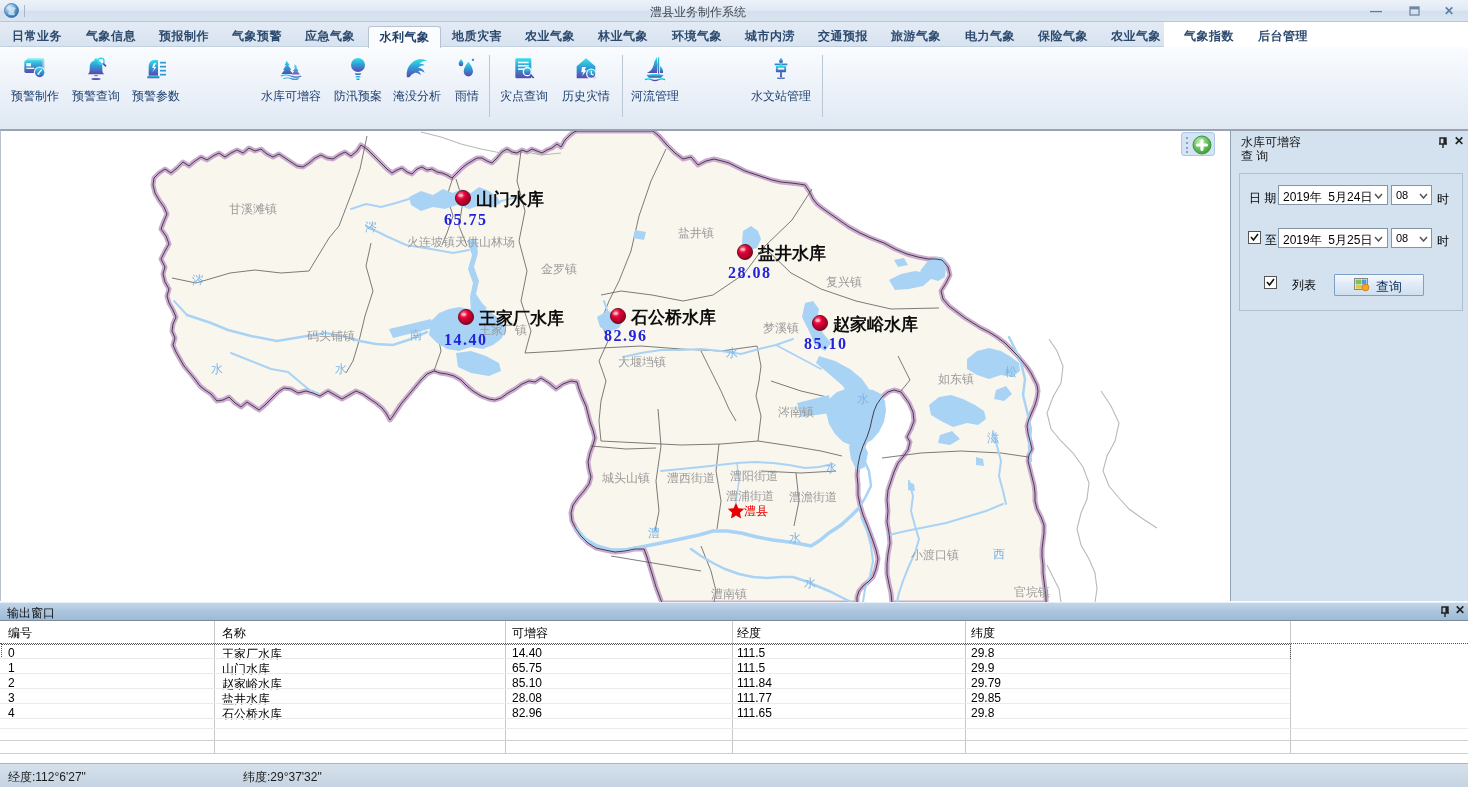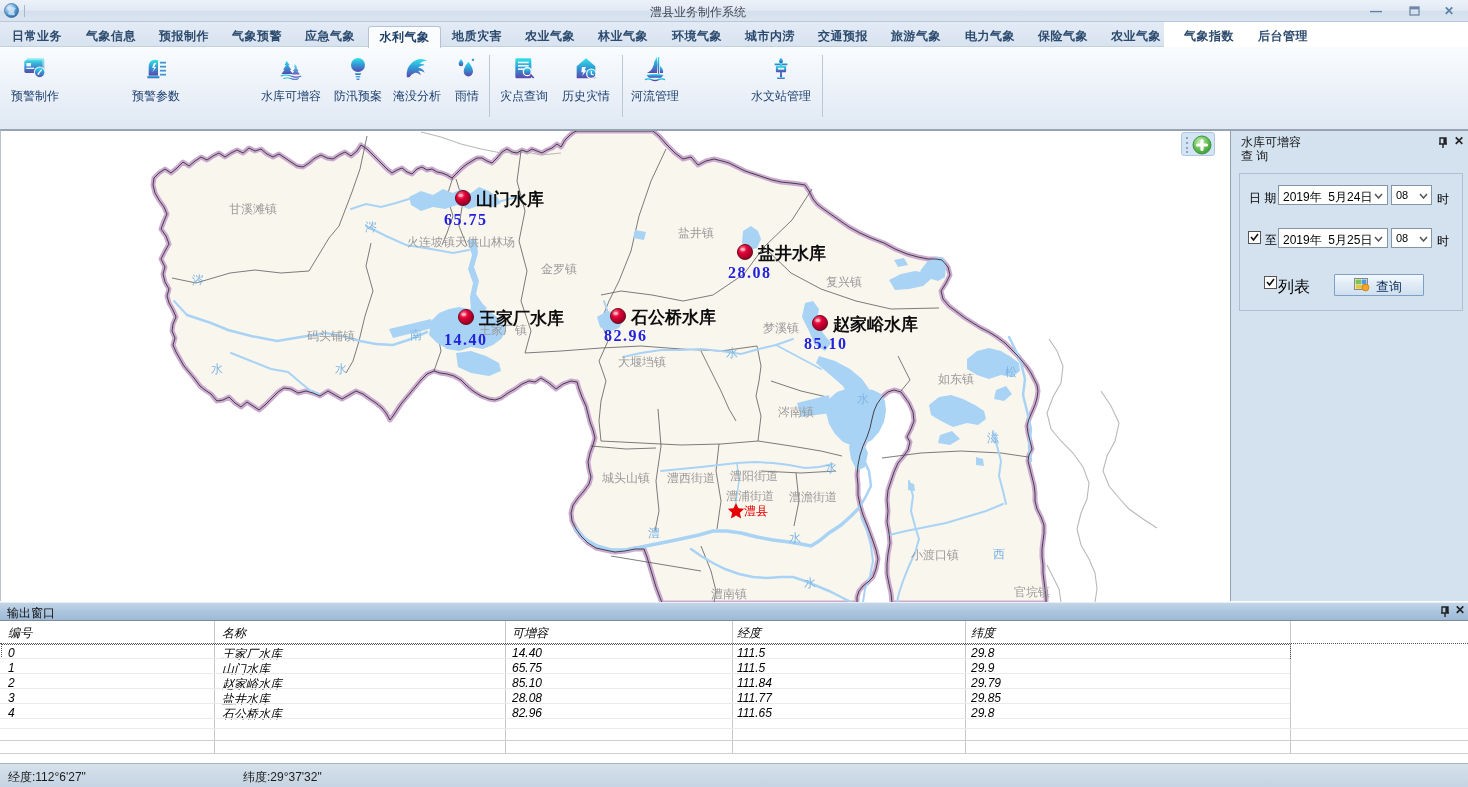--- a/index.html
+++ b/index.html
@@ -31,21 +31,21 @@
 
 #rpanel { position:absolute; left:1230px; top:130px; width:238px; height:471px; background:#d4e2f0; border-top:1px solid #98a2ae; border-left:1px solid #8fa3b5;}
 
 #outtitle { position:absolute; left:0; top:602px; width:1468px; height:18px;
   background:linear-gradient(180deg,#c2d5e8 0%,#aac4dd 55%,#9cbad7 100%); border-top:1px solid #e8eef5;}
 #outtitle .t { position:absolute; left:7px; top:2px; font-size:12px; color:#111; }
 #tablearea { position:absolute; left:0; top:620px; width:1468px; height:142px; background:#fff; border-top:1px solid #808896; }
 #statusbar { position:absolute; left:0; top:763px; width:1468px; height:24px;
   background:linear-gradient(180deg,#d6e1eb 0%,#c5d3e2 100%); border-top:1px solid #aab6c4;}
 #statusbar .s { position:absolute; top:5px; font-size:12px; color:#1c1c1c; }
-.cell { position:absolute; font-size:12px; color:#000; white-space:nowrap;font-style:italic; }
+.cell { position:absolute; font-size:12px; color:#000; white-space:nowrap; }
 .vline { position:absolute; width:1px; background:#c8c8c8; }
 .hline { position:absolute; height:1px; background:#ebebeb; }
 </style>
 </head>
 <body>
 <div id="app">
 
 <div id="titlebar">
   <svg width="15" height="15" style="position:absolute;left:4px;top:3px" viewBox="0 0 15 15">
     <defs>
@@ -107,20 +107,30 @@
 <div class="tbtn" style="left:-7px">
   <svg class="ticon" width="42" height="42" viewBox="0 0 42 42">
     <rect x="5" y="8" width="27" height="19" rx="2.5" fill="url(#ig)"></rect>
     <rect x="8" y="5" width="27" height="19" rx="2.5" fill="url(#ig2)" opacity="0.55"></rect>
     <rect x="8" y="12" width="7" height="5" fill="#fff" opacity="0.9"></rect>
     <rect x="8" y="19" width="12" height="2" fill="#fff" opacity="0.9"></rect>
     <circle cx="28" cy="26" r="8" fill="url(#ig)" stroke="#eaf6fc" stroke-width="1.6"></circle>
     <path d="M25,29 L31,22 M25,29 l2.5,-1" stroke="#fff" stroke-width="1.8" fill="none"></path>
   </svg>
   <span class="tlab">预警制作</span>
+</div>
+<div class="tbtn" style="left:54px">
+  <svg class="ticon" width="42" height="42" viewBox="0 0 42 42">
+    <path d="M21,5 q2.5,0 2.5,2.5 q0,0.5 0,0.7 q7,2 7,10 l0,5 q0,3.5 3,5.5 l-25,0 q3,-2 3,-5.5 l0,-5 q0,-8 7,-10 q0,-0.2 0,-0.7 q0,-2.5 2.5,-2.5z" fill="url(#ig)"></path>
+    <path d="M17.5,30 a4,3.4 0 0 0 7,0z" fill="url(#ig)"></path>
+    <ellipse cx="21" cy="36" rx="7" ry="1.6" fill="#5a55ae"></ellipse>
+    <circle cx="28.5" cy="9.5" r="4.6" fill="none" stroke="#2fd8e2" stroke-width="2"></circle>
+    <path d="M32,13 l4,4" stroke="#4b4aa5" stroke-width="2.4"></path>
+  </svg>
+  <span class="tlab">预警查询</span>
 </div>
 <div class="tbtn" style="left:114px">
   <svg class="ticon" width="42" height="42" viewBox="0 0 42 42">
     <path d="M10,31 l0,-13 q0,-11 10,-11 q3,0 4,1 l0,23z" fill="url(#ig)"></path>
     <path d="M18,12 l-3,7 l3.5,0 l-3,7 l6,-8 l-3.2,0 l3,-6z" fill="#fff"></path>
     <rect x="8" y="31" width="18" height="4" rx="1" fill="url(#ig)"></rect>
     <rect x="27" y="10" width="9" height="2.6" fill="url(#ig)"></rect>
     <rect x="27" y="16" width="9" height="2.6" fill="url(#ig)"></rect>
     <rect x="27" y="22" width="9" height="2.6" fill="url(#ig)"></rect>
     <rect x="27" y="28" width="9" height="2.6" fill="url(#ig)"></rect>
@@ -407,21 +417,21 @@
     <svg width="9" height="6" viewBox="0 0 9 6" style="position:absolute;right:3px;top:7px">
           <path d="M1,1 L4.5,5 L8,1" stroke="#555" stroke-width="1.5" fill="none"></path>
         </svg>
   </div>
   <div style="position:absolute;left:206px;top:102px;font-size:12px;color:#000">时</div>
 
   <div style="position:absolute;left:33px;top:145px;width:13px;height:13px;background:#fff;border:1px solid #555"></div>
   <svg width="11" height="11" viewBox="0 0 11 11" style="position:absolute;left:34px;top:146px">
         <path d="M2,5 L4.5,8 L9,2" stroke="#111" stroke-width="1.6" fill="none"></path>
       </svg>
-  <div style="position:absolute;left:47px;top:146px;font-size:16px;color:#000">列表</div>
+  <div style="position:absolute;left:61px;top:146px;font-size:12px;color:#000">列表</div>
   <div style="position:absolute;left:103px;top:143px;width:90px;height:22px;background:linear-gradient(180deg,#f5f9fd 0%,#dfeaf6 50%,#cfdfef 100%);border:1px solid #7da0c8;border-radius:1px">
     <svg width="16" height="14" viewBox="0 0 16 14" style="position:absolute;left:19px;top:3px">
       <rect x="0.5" y="0.5" width="13" height="11" fill="#fff" stroke="#888" stroke-width="1"></rect>
       <rect x="1.5" y="1.5" width="5.5" height="5" fill="#7ec353"></rect>
       <rect x="7.5" y="1.5" width="5" height="5" fill="#4d9be0"></rect>
       <rect x="1.5" y="7" width="11" height="3.8" fill="#e8c83f"></rect>
       <circle cx="11.5" cy="9.5" r="3.4" fill="#f5a623" stroke="#c77b12" stroke-width="0.8"></circle>
     </svg>
     <span style="position:absolute;left:41px;top:3px;font-size:13px;color:#10305a">查询</span>
   </div>

